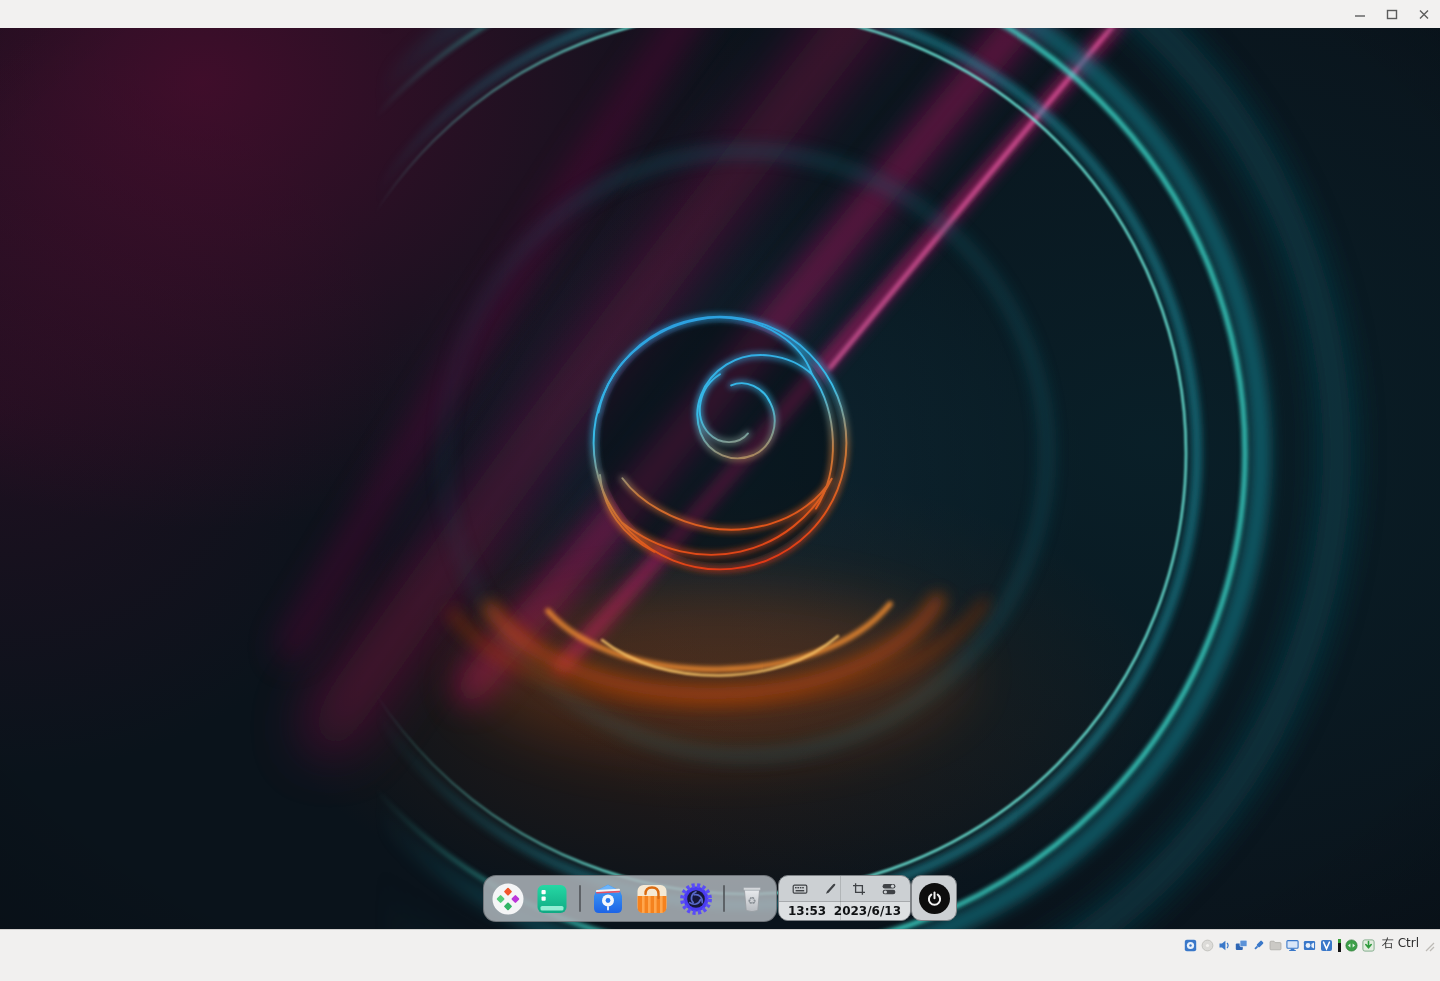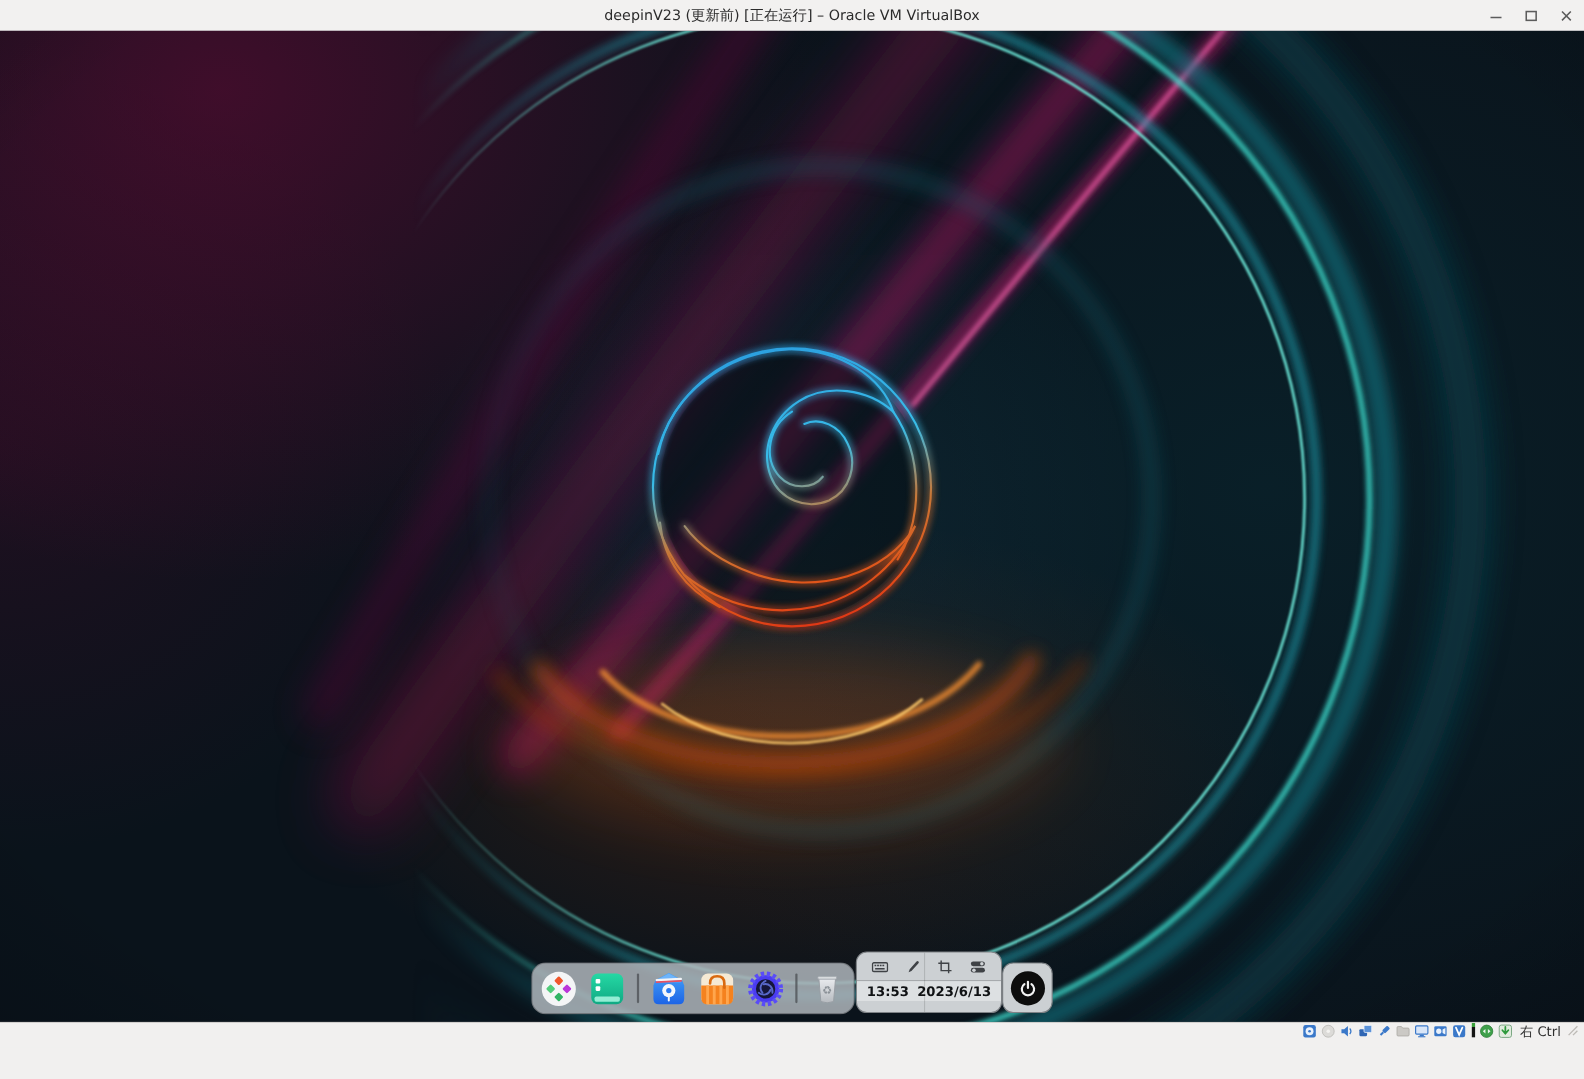--- a/index.html
+++ b/index.html
@@ -34,52 +34,51 @@
   .vignette { position:absolute; inset:0; pointer-events:none;
     background:radial-gradient(1500px 1050px at 50% 46%, transparent 55%, rgba(0,2,6,.55) 100%); }
 
   
   .dock-apps { position:absolute; left:483px; bottom:7px; height:47px;
     width:max-content; display:flex; align-items:center; gap:10px; padding:0 7px;
     background:rgba(170,176,182,.88); border:1px solid rgba(92,96,100,.65); border-radius:13px; }
   .dock-icon { width:34px; height:34px; display:flex; align-items:center; justify-content:center; cursor:pointer; }
   .dock-divider { width:2px; height:27px; background:rgba(74,78,82,.75); border-radius:1px; }
 
-  .dock-tray { position:absolute; left:778px; bottom:8px; width:133px; height:56px;
+  .dock-tray { position:absolute; left:778px; bottom:8px; width:133px; height:46px;
     background:#ccd0d3; border:1px solid #7e8286; border-radius:10px; overflow:hidden; }
   .tray-icons-row { height:26px; display:flex; align-items:center; justify-content:space-evenly;
     border-bottom:1px solid rgba(0,0,0,.18); }
   .tray-icon { width:17px; height:17px; display:flex; align-items:center; justify-content:center; cursor:pointer; }
   .tray-clock-row { height:18px; display:flex; align-items:center; justify-content:space-between;
     padding:0 9px; background:#dde0e2; }
   .tray-vdivider { position:absolute; left:61px; top:0; bottom:0; width:1px; background:rgba(0,0,0,.13); }
   .clock-time, .clock-date { font-size:12px; font-weight:bold; color:#101214; }
 
   .dock-power { position:absolute; left:911px; bottom:8px; width:46px; height:46px;
     background:#ccd0d3; border:1px solid #7e8286; border-radius:10px;
     display:flex; align-items:center; justify-content:center; cursor:pointer; }
   .power-circle { width:31px; height:31px; border-radius:50%; background:#0d0d0d;
     display:flex; align-items:center; justify-content:center; }
 
   
   .statusbar { height:23px; background:#f1f0ef; border-top:1px solid #d2d0ce;
-    display:flex; align-items:flex-start; justify-content:flex-end; padding:0 4px; gap:3px; flex:0 0 auto; }
+    display:flex; align-items:flex-end; justify-content:flex-end; padding:0 4px; gap:3px; flex:0 0 auto; }
   .st-icon { width:14px; height:14px; display:flex; align-items:center; justify-content:center; cursor:pointer; }
   .indicator-bar { width:3px; height:13px; margin:0 1px;
     background:linear-gradient(#3aa03a 0 30%, #141414 30% 100%); }
   .hostkey-text { font-size:12px; color:#2e2e2e; margin:0 2px 0 3px; white-space:nowrap; }
   .resize-grip { width:12px; height:12px; display:flex; align-items:flex-end; cursor:nwse-resize; }
 </style>
 </head>
 <body>
 
 <div class="vbox-window">
 
   <div class="titlebar">
-    <span class="title-text">deepinV23 (更新前) [正在运行] – Oracle VM VirtualBox</span>
     <div class="win-controls">
       <span class="win-btn">
         <svg width="12" height="12">
             <line x1="1" y1="8" x2="11" y2="8" stroke="#5c5c5c" stroke-width="1.4"></line>
           </svg>
       </span>
       <span class="win-btn">
         <svg width="12" height="12">
             <rect x="1.5" y="2.5" width="9" height="8" fill="none" stroke="#5c5c5c" stroke-width="1.4"></rect>
           </svg>

